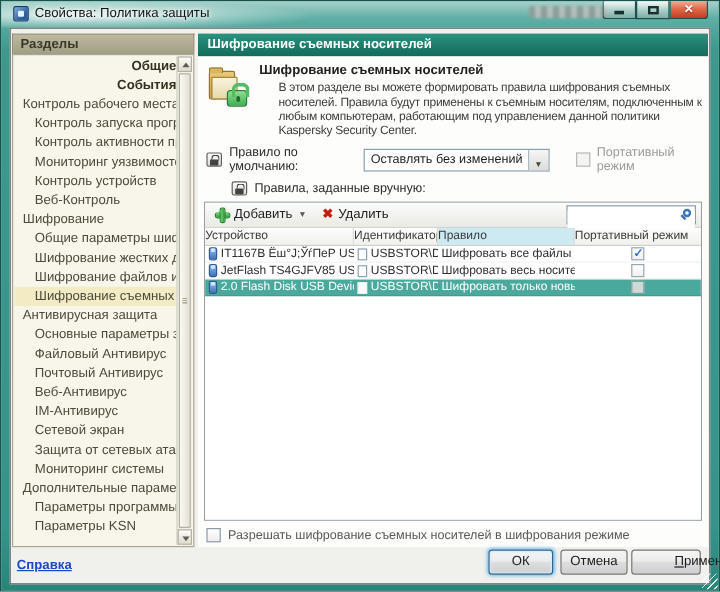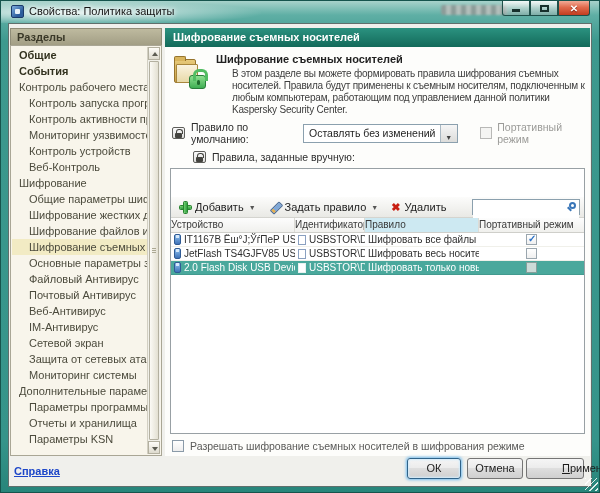--- a/index.html
+++ b/index.html
@@ -41,21 +41,21 @@
   .sidebar { position:absolute; left:1px; top:4px; width:152px; bottom:30px; }
   .side-header { height:17px; background:linear-gradient(#beba a4,#a5a189);
     background:linear-gradient(#beba9f,#a29e85); border:1px solid #8f8c77; border-bottom:none;
     color:#3a3828; font-weight:bold; font-size:11px; line-height:16px; padding-left:6px; }
   .side-list { position:absolute; top:17px; left:0; right:0; bottom:0; background:#f8f5eb;
     border:1px solid #a9a695; overflow:hidden; }
   .side-items { position:absolute; top:1px; left:1px; right:14px; bottom:1px; }
   .side-item { height:16px; line-height:16px; font-size:11px; color:#4b4a3c;
     padding-left:7px; white-space:nowrap; overflow:hidden; cursor:default; }
   .side-item.lvl1 { padding-left:17px; }
-  .side-item.bold { font-weight:bold; color:#33321f; }
+  .side-item.bold { font-weight:bold; color:#33321f;text-align:right; }
   .side-item.selected { background:#f2ebc4; }
   .side-scroll { position:absolute; top:1px; right:1px; bottom:1px; width:13px;
     background:#f1f0e9; border-left:1px solid #d2cfc2; }
   .sb-btn { position:absolute; left:0; right:0; height:13px;
     background:linear-gradient(#fdfcf8,#dedbce); border:1px solid #b3b0a0; }
   .sb-up { top:0; } .sb-down { bottom:0; }
   .sb-up::after,.sb-down::after { content:""; position:absolute; left:3px;
     border-left:3px solid transparent; border-right:3px solid transparent; }
   .sb-up::after { top:4px; border-bottom:4px solid #5c5c52; }
   .sb-down::after { top:5px; border-top:4px solid #5c5c52; }
@@ -113,21 +113,21 @@
     background:linear-gradient(#fff,#ededed); position:relative; }
   .cb.disabled { border-color:#b8b8b6; background:#f4f4f2; }
   .portable-cb { display:flex; align-items:center; gap:5px; margin-left:22px; color:#9b9b98; }
   .manual-row { display:flex; align-items:center; margin:3px 2px 3px; font-size:10.5px; color:#2c2c2c;padding-left:21px; }
   .manual-row .lbl { margin-left:6px; }
 
   
   .rules-table { flex:1; min-height:0; margin-top:2px; border:1px solid #98a0a4; background:#fff;
     display:flex; flex-direction:column; }
   .tbl-toolbar { flex:none; height:21px; display:flex; align-items:center; gap:3px; padding:0 4px;
-    background:linear-gradient(#fcfcfb,#e9e9e5); border-bottom:1px solid #d4d4cf;margin-top:28px; }
+    background:linear-gradient(#fcfcfb,#e9e9e5); border-bottom:1px solid #d4d4cf; }
   .tb-btn { display:flex; align-items:center; gap:4px; height:18px; padding:0 5px;
     font-size:11px; color:#222; cursor:default; }
   .caret { font-size:7px; color:#555; margin-left:1px; }
   .plus-icon { position:relative; width:11px; height:11px; flex:none; }
   .plus-icon::before { content:""; position:absolute; left:0; top:4px; width:11px; height:3px;
     background:linear-gradient(#6fcf6f,#2f9e3f); border-radius:1px; box-shadow:0 0 0 1px #27842f; }
   .plus-icon::after { content:""; position:absolute; left:4px; top:0; width:3px; height:11px;
     background:linear-gradient(90deg,#6fcf6f,#2f9e3f); border-radius:1px; box-shadow:0 0 0 1px #27842f; }
   .pencil-icon { position:relative; width:12px; height:12px; flex:none; }
   .pencil-icon::before { content:""; position:absolute; left:1px; top:4px; width:11px; height:4px;
@@ -234,20 +234,21 @@
             <div class="side-item lvl0"><span>Шифрование</span></div>
 
             <div class="side-item lvl1"><span>Общие параметры шифрования</span></div>
 
             <div class="side-item lvl1"><span>Шифрование жестких дисков</span></div>
 
             <div class="side-item lvl1"><span>Шифрование файлов и папок</span></div>
 
             <div class="side-item selected lvl1"><span>Шифрование съемных носителей</span></div>
 
+            <div class="side-item lvl0"><span>Антивирусная защита</span></div>
 
             <div class="side-item lvl1"><span>Основные параметры защиты</span></div>
 
             <div class="side-item lvl1"><span>Файловый Антивирус</span></div>
 
             <div class="side-item lvl1"><span>Почтовый Антивирус</span></div>
 
             <div class="side-item lvl1"><span>Веб-Антивирус</span></div>
 
             <div class="side-item lvl1"><span>IM-Антивирус</span></div>
@@ -255,21 +256,20 @@
             <div class="side-item lvl1"><span>Сетевой экран</span></div>
 
             <div class="side-item lvl1"><span>Защита от сетевых атак</span></div>
 
             <div class="side-item lvl1"><span>Мониторинг системы</span></div>
 
             <div class="side-item lvl0"><span>Дополнительные параметры</span></div>
 
             <div class="side-item lvl1"><span>Параметры программы</span></div>
 
-            <div class="side-item lvl1"><span>Отчеты и хранилища</span></div>
 
             <div class="side-item lvl1"><span>Параметры KSN</span></div>
           </div>
         <div class="side-scroll">
           <div class="sb-btn sb-up"></div>
           <div class="sb-thumb"></div>
           <div class="sb-btn sb-down"></div>
         </div>
       </div>
     </div>
@@ -306,25 +306,20 @@
       <div class="manual-row">
         <span class="lock-mini"></span>
         <span class="lbl">Правила, заданные вручную:</span>
       </div>
 
       <div class="rules-table">
         <div class="tbl-toolbar">
           <div class="tb-btn">
             <span class="plus-icon"></span>
             <span>Добавить</span>
-            <span class="caret">▼</span>
-          </div>
-          <div class="tb-btn">
-            <span class="pencil-icon"></span>
-            <span>Задать правило</span>
             <span class="caret">▼</span>
           </div>
           <div class="tb-btn">
             <i class="x-icon">✖</i>
             <span>Удалить</span>
           </div>
           <div class="search-box">
             <input value="" style="">
             <span class="mag-icon"></span>
           </div>

